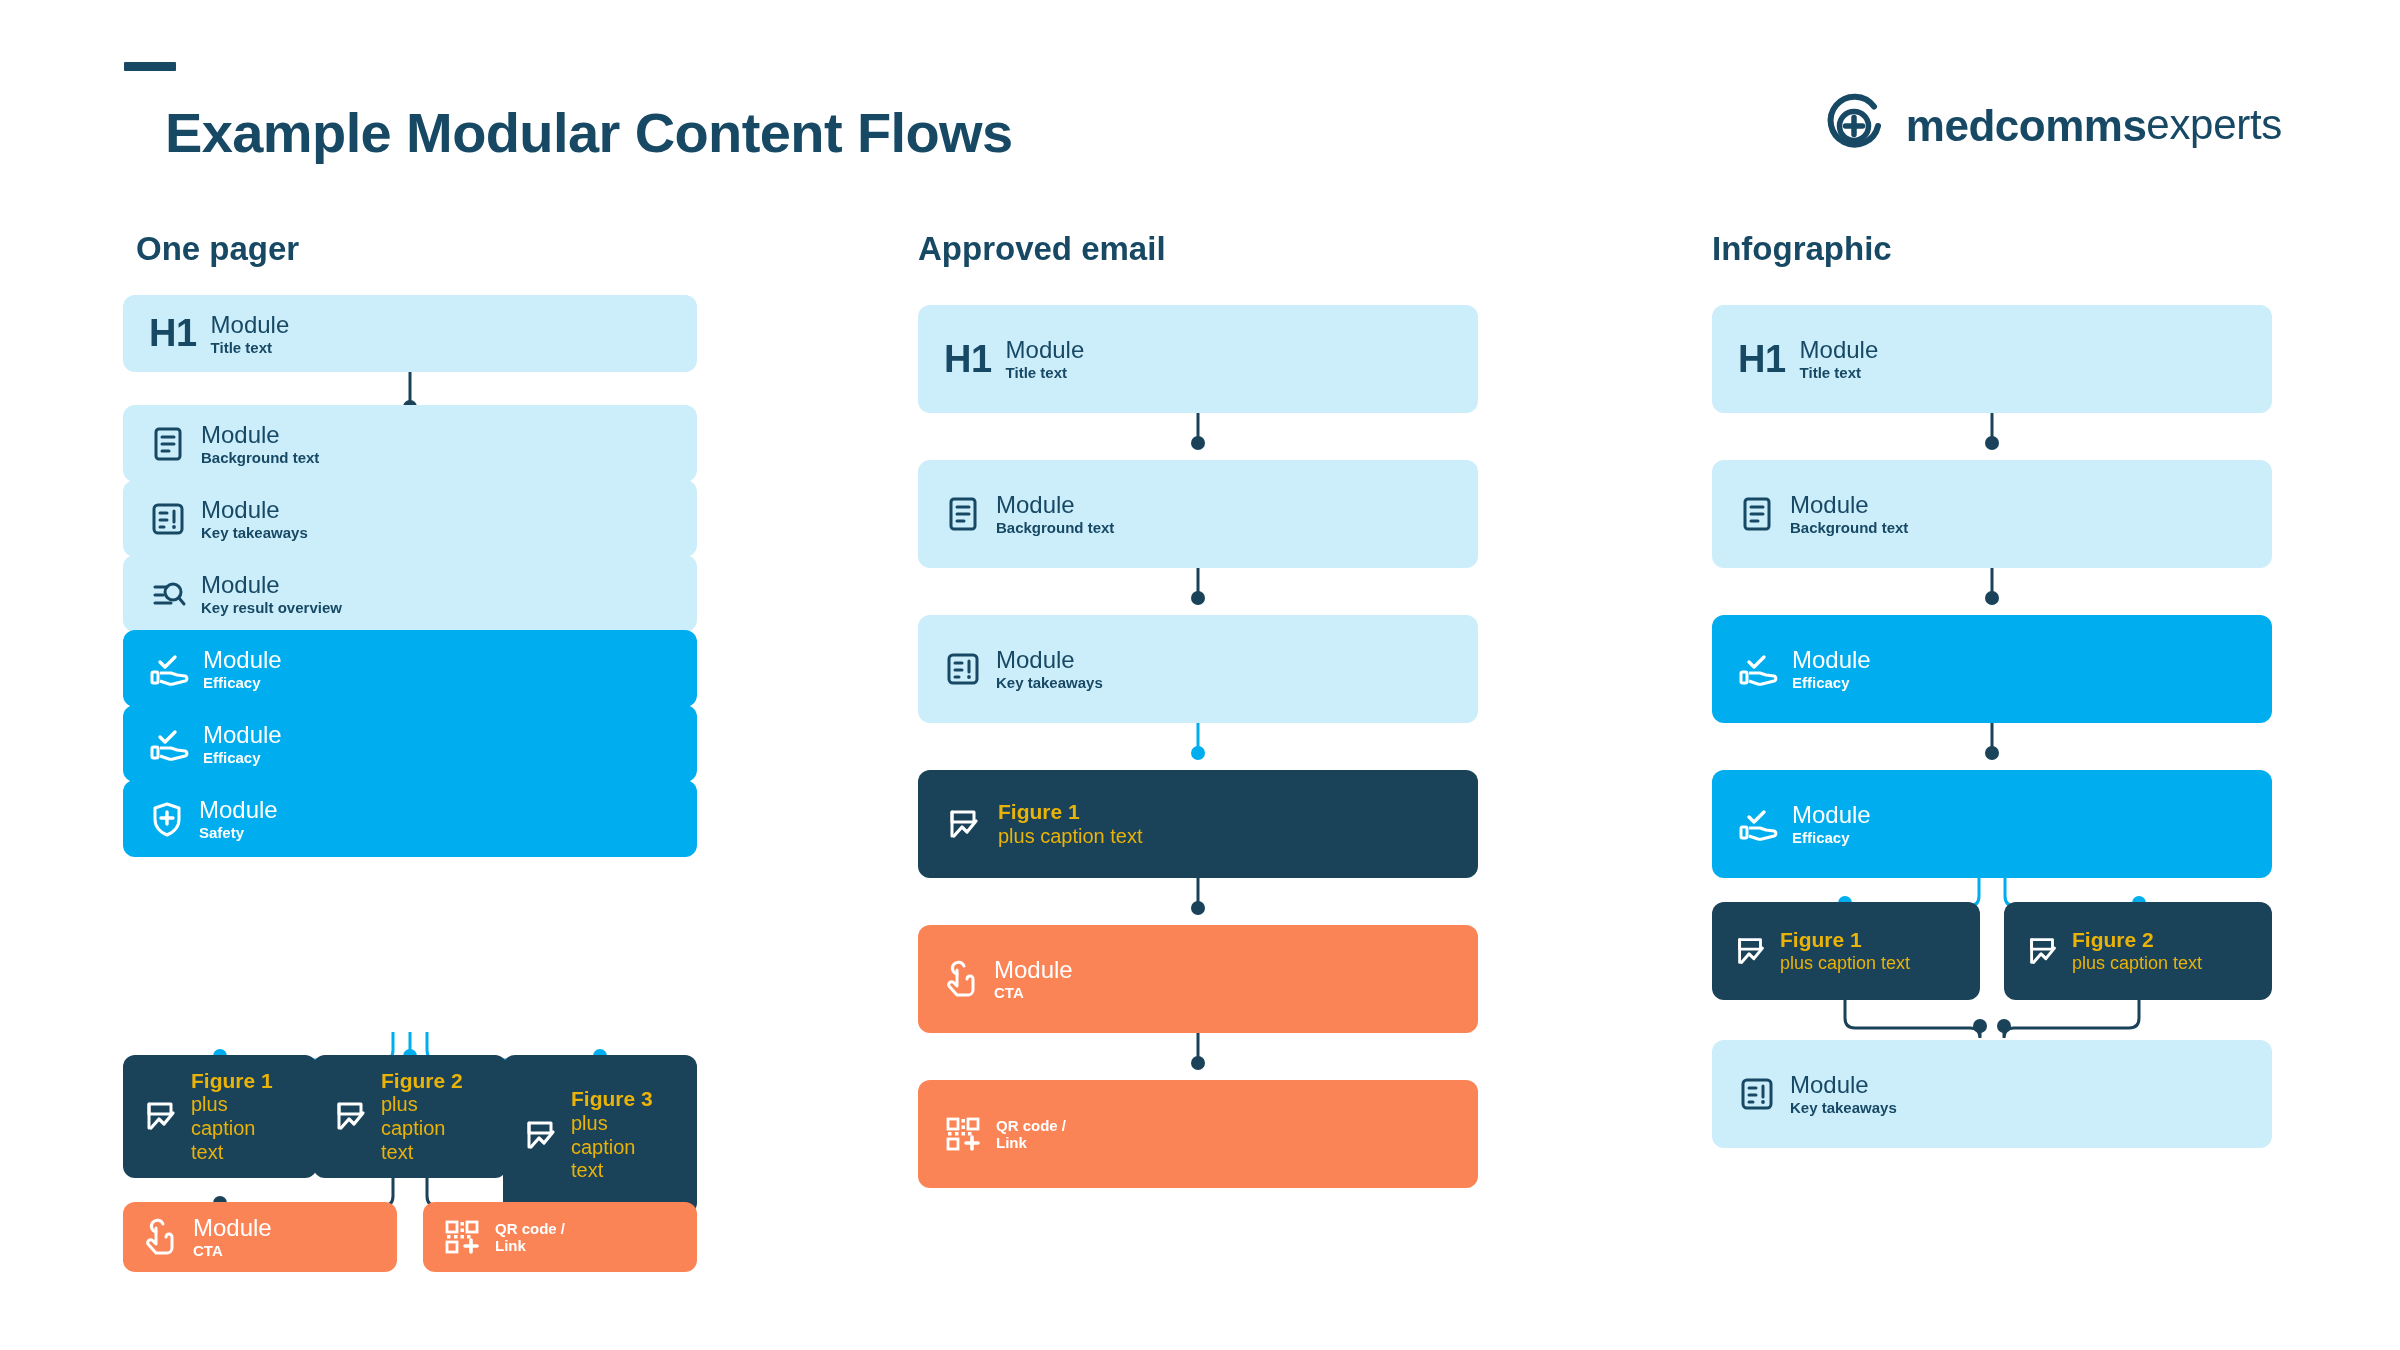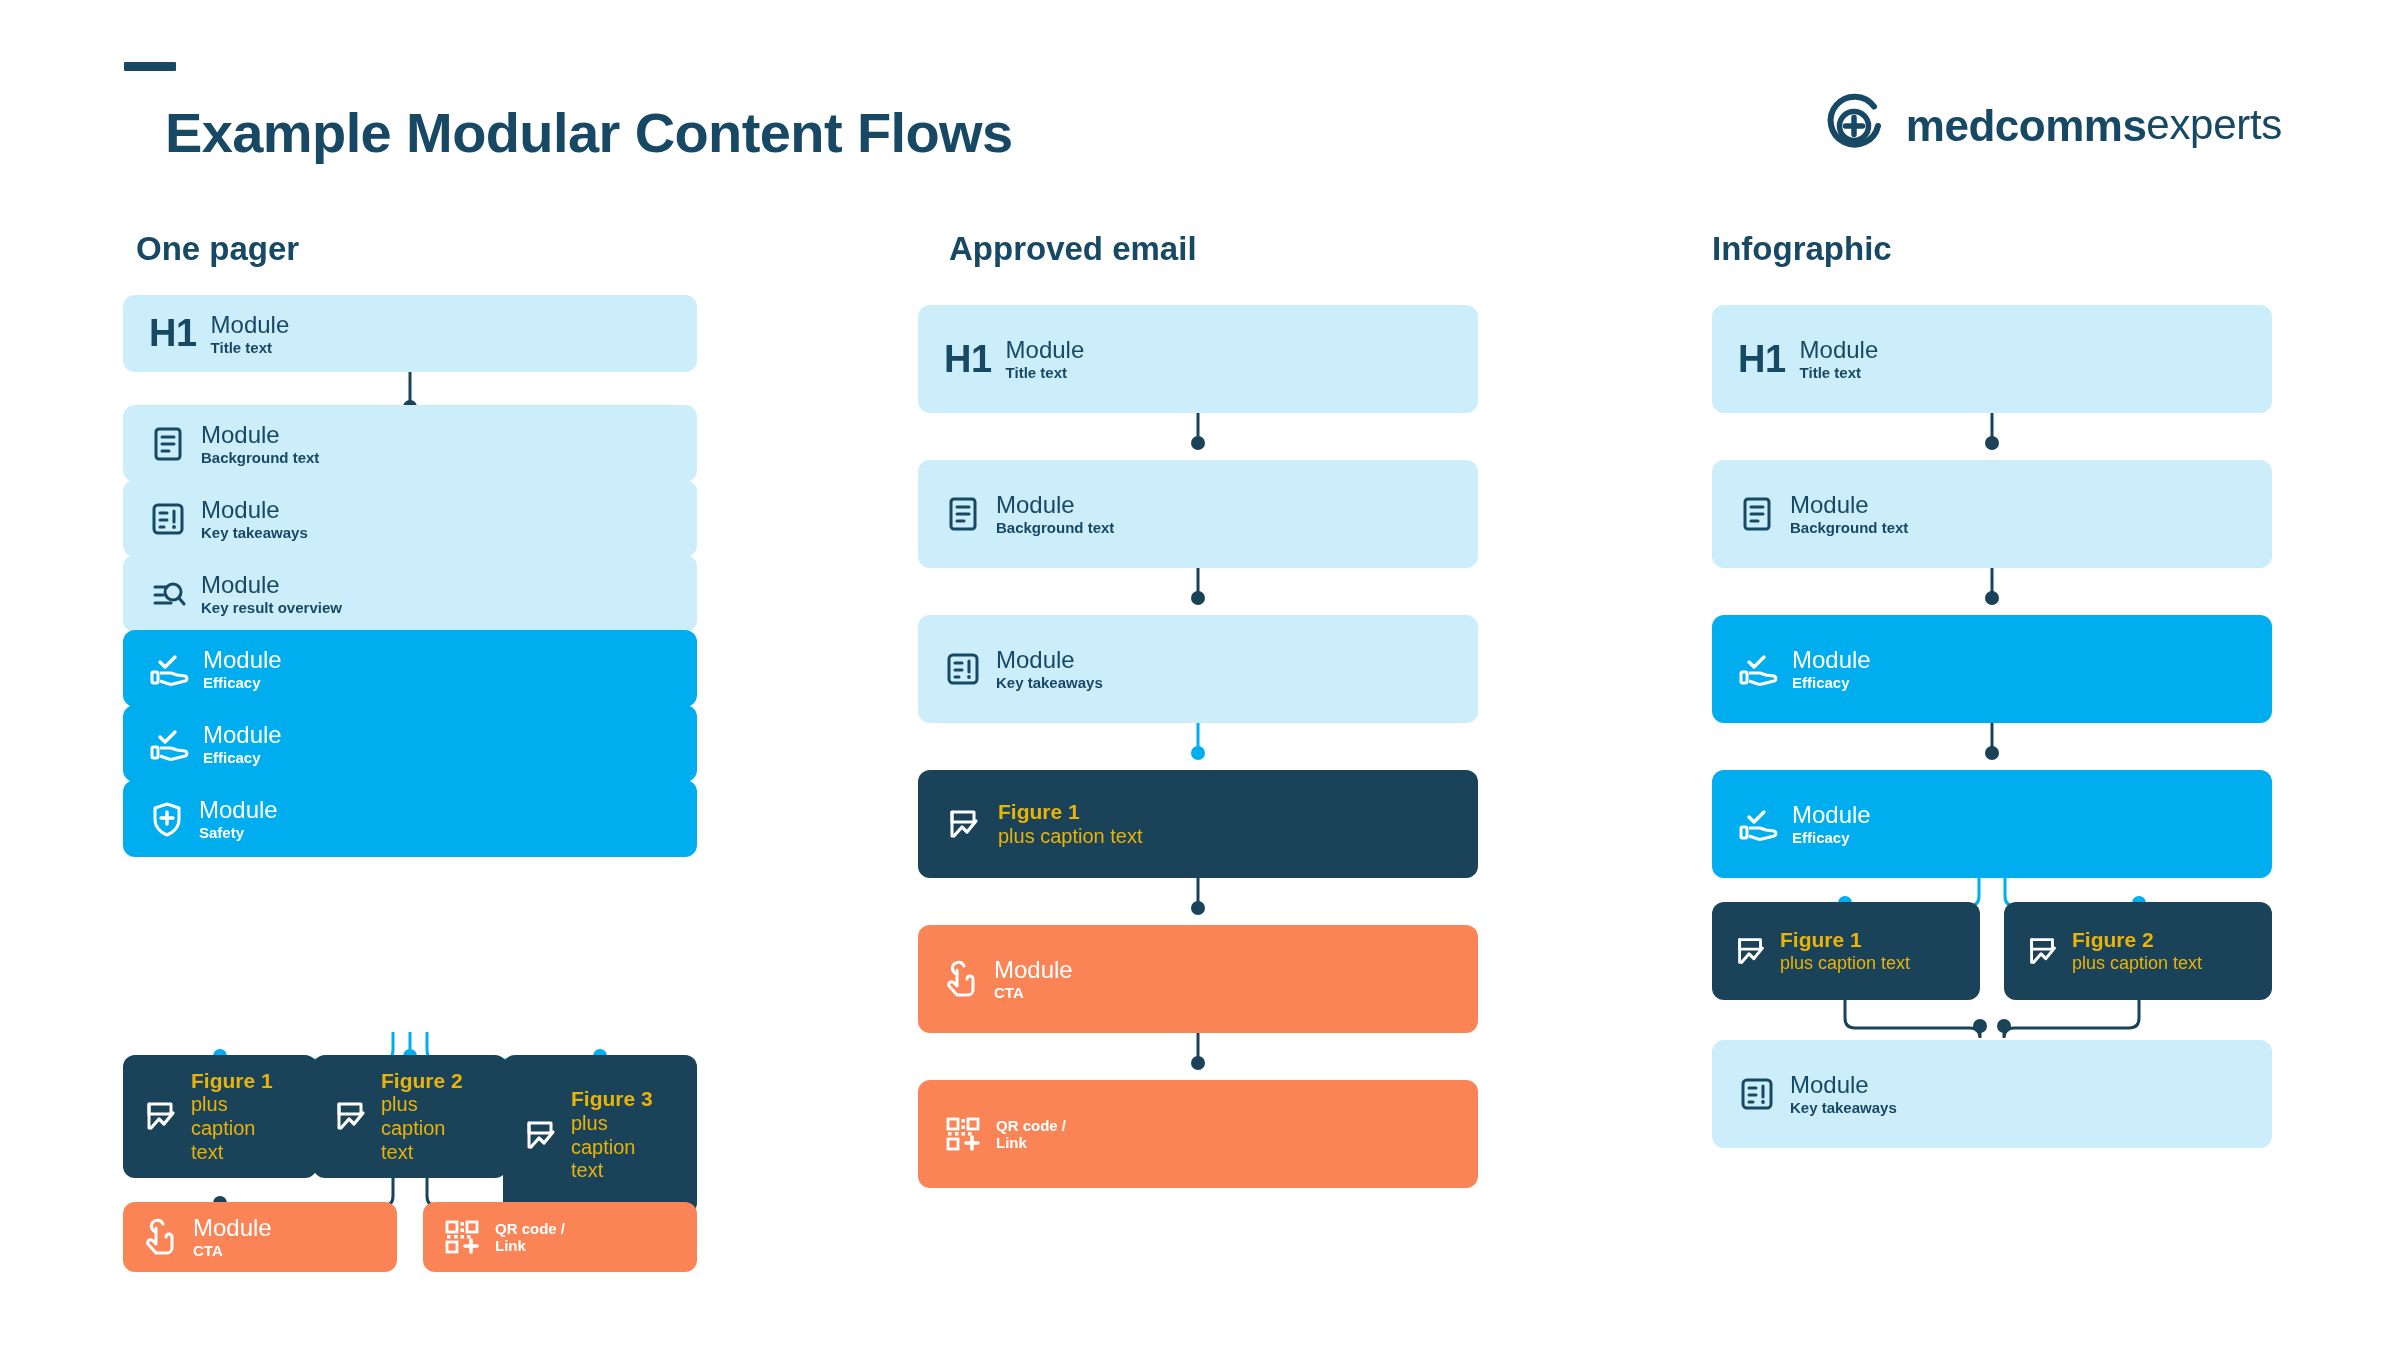--- a/index.html
+++ b/index.html
@@ -292,21 +292,21 @@
         </g>
         <path d="M28 22v12M22 28h12" stroke="#fff" stroke-width="3.6" stroke-linecap="round"></path>
       </svg>
       <span class="txt">
           <span class="val">QR code /</span>
           <span class="val">Link</span>
         </span>
     </div>
   </div>
 
-  <div class="col-title" style="left:918px; top:230px;margin-left:31px;">Approved email</div>
+  <div class="col-title" style="left:918px; top:230px;">Approved email</div>
 
   <div class="conn" style="left:0;top:0;width:2400px;height:1350px;">
     <svg width="2400" height="1350">
       <g stroke="#1A4259" stroke-width="3" fill="none">
         <path d="M1198 413 V443"></path>
           <path d="M1198 568 V598"></path>
         <path d="M1198 878 V908"></path>
           <path d="M1198 1033 V1063"></path>
       </g>
       <g stroke="#00ADEE" stroke-width="3" fill="none">

